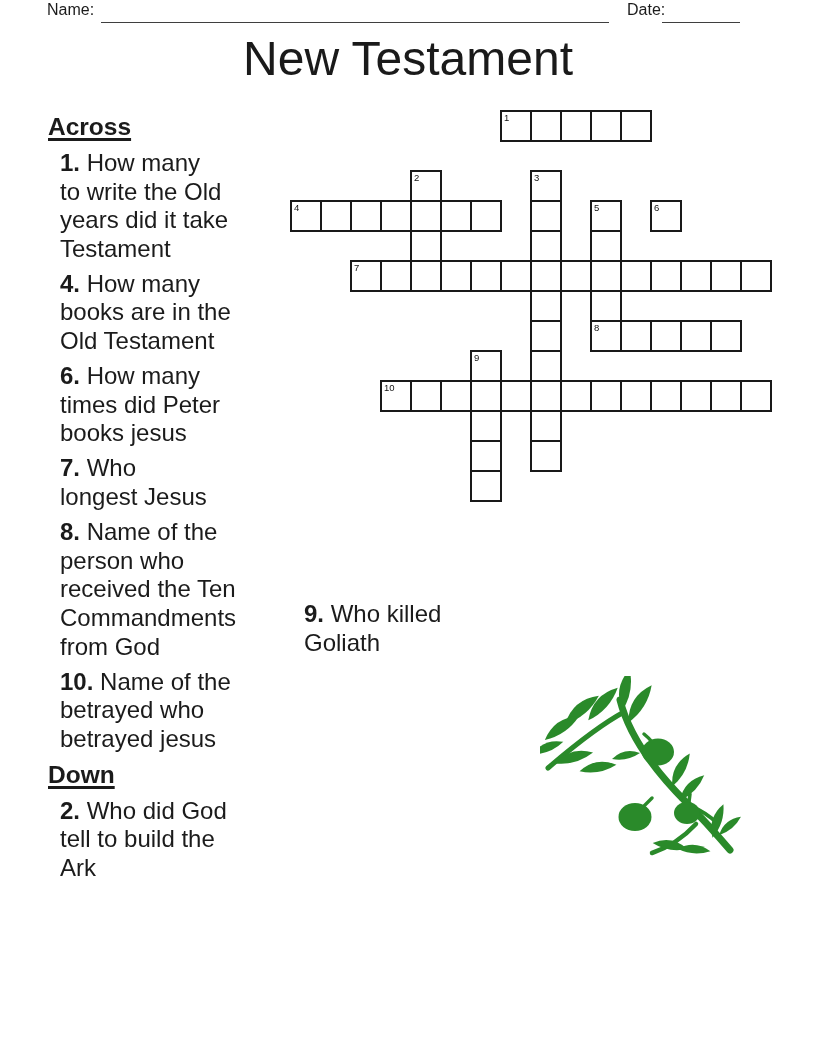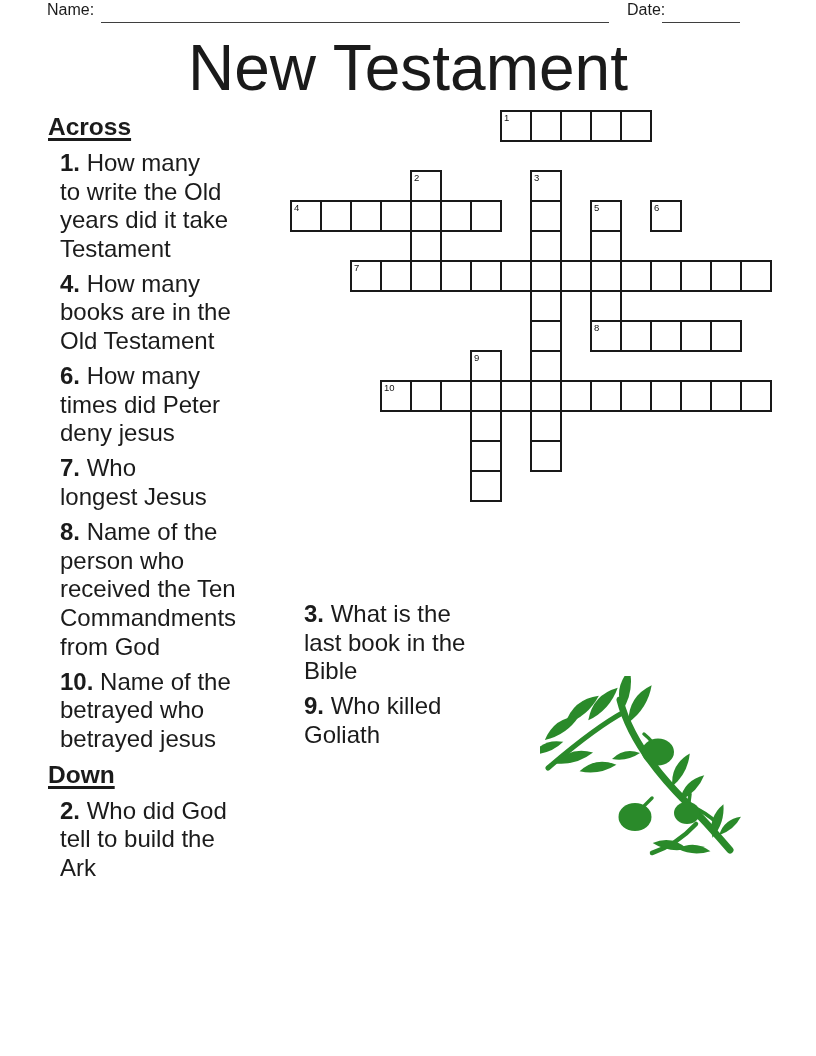--- a/index.html
+++ b/index.html
@@ -7,21 +7,21 @@
         font-family:"Liberation Sans",sans-serif;color:#1b1b1b;}
   
   .hdr-label{position:absolute;font-size:16px;color:#1b1b1b;}
   #name-label{left:47px;top:1px;}
   #date-label{left:627px;top:1px;}
   .write-line{position:absolute;border-top:1.7px solid #3f3f3f;height:0;}
   #name-line{left:101px;top:22px;width:508px;}
   #date-line{left:662px;top:22px;width:78px;}
   
   .title{position:absolute;left:0;right:0;top:33px;text-align:center;
-         font-size:64px;font-weight:400;color:#1a1a1a;line-height:1.1;}
+         font-size:48px;font-weight:400;color:#1a1a1a;line-height:1.1;}
   
   .clue-col{position:absolute;}
   #col-left{left:48px;top:112px;width:220px;}
   #col-mid{left:292px;top:600px;width:210px;}
   .section-heading{font-size:24.5px;font-weight:700;line-height:30px;margin-bottom:7px;
                    text-decoration:underline;text-decoration-thickness:2.5px;text-underline-offset:3px;}
   .clue{margin-bottom:6.5px;font-size:24px;line-height:28.6px;}
   .clue .line{white-space:nowrap;margin-left:12px;}
   .clue .num{font-weight:700;}
   
@@ -145,21 +145,21 @@
         <div class="line">Testament</div>
       </div>
       <div class="clue">
         <div class="line"><span class="num">4.</span> How many</div>
         <div class="line">books are in the</div>
         <div class="line">Old Testament</div>
       </div>
       <div class="clue">
         <div class="line"><span class="num">6.</span> How many</div>
         <div class="line">times did Peter</div>
-        <div class="line">deny jesus</div>
+        <div class="line">books jesus</div>
       </div>
       <div class="clue">
         <div class="line"><span class="num">7.</span> Who</div>
         <div class="line">longest Jesus</div>
       </div>
       <div class="clue">
         <div class="line"><span class="num">8.</span> Name of the</div>
         <div class="line">person who</div>
         <div class="line">received the Ten</div>
         <div class="line">Commandments</div>
@@ -171,25 +171,20 @@
         <div class="line">betrayed jesus</div>
       </div>
       <div class="section-heading">Down</div>
       <div class="clue">
         <div class="line"><span class="num">2.</span> Who did God</div>
         <div class="line">tell to build the</div>
         <div class="line">Ark</div>
       </div>
     </div>
   <div id="col-mid" class="clue-col">
-      <div class="clue">
-        <div class="line"><span class="num">3.</span> What is the</div>
-        <div class="line">last book in the</div>
-        <div class="line">Bible</div>
-      </div>
       <div class="clue">
         <div class="line"><span class="num">9.</span> Who killed</div>
         <div class="line">Goliath</div>
       </div>
     </div>
 
   <svg class="branch" width="224" height="188" viewBox="0 0 224 188" aria-hidden="true">
     <g fill="none" stroke-linecap="round" stroke="#2a8a2a">
       <path d="M80 24 C 88 56 112 92 146 126 C 162 142 178 160 190 174" stroke-width="7"></path>
       <path d="M84 36 C 62 48 36 68 8 92" stroke-width="5"></path>

